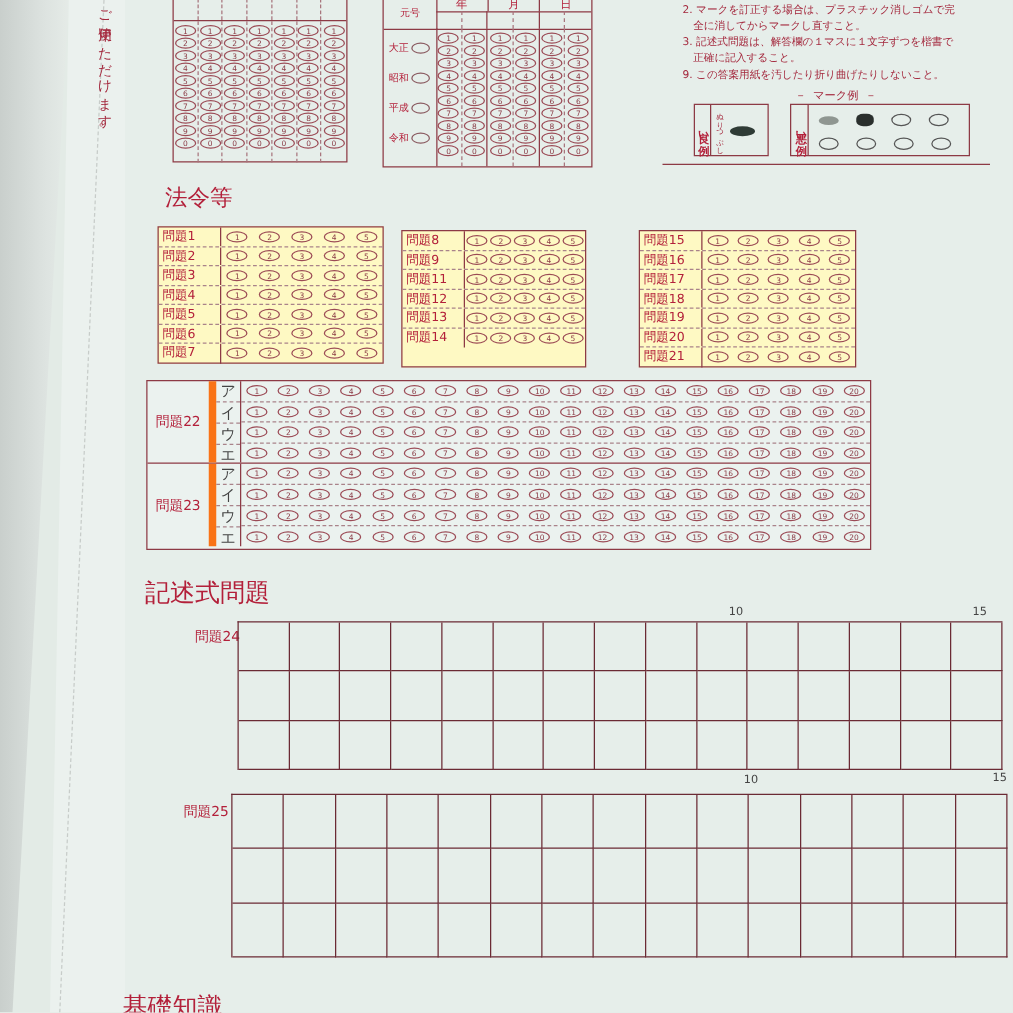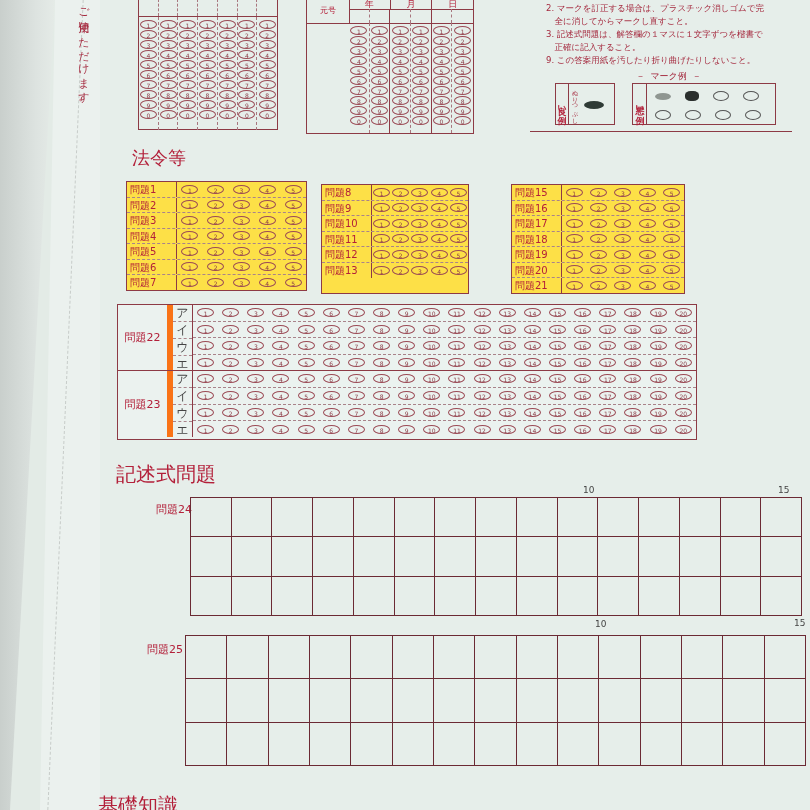--- a/index.html
+++ b/index.html
@@ -39,21 +39,21 @@
     border-radius:50%; font-size:6px; line-height:9px; text-align:center;
     color:#8a3a45; box-sizing:border-box; vertical-align:middle;
   }
   .section-title { position:absolute; font-weight:normal; color:#b3203a; }
   
   .num-grid { display:grid; grid-template-columns:repeat(7,1fr); }
   .num-col { border-right:1px dashed #a8767e; display:flex; flex-direction:column; align-items:center; padding-top:2px; }
   .num-col:last-child { border-right:none; }
   .num-col .bubble { margin:0.5px 0; }
   
-  .qtable { position:absolute; border:1px solid #8d3a45; box-sizing:border-box; background:#fde047; }
+  .qtable { position:absolute; border:1px solid #8d3a45; box-sizing:border-box; background:#fef9c3; }
   .qrow { display:flex; height:15.5px; border-bottom:1px dashed #a9838a; box-sizing:border-box; }
   .qrow:last-child { border-bottom:none; }
   .qlabel { width:50px; font-size:10px; line-height:15px; padding-left:3px; border-right:1px solid #8d3a45; color:#b3203a; box-sizing:border-box; white-space:nowrap; }
   .qopts { flex:1; display:flex; justify-content:space-around; align-items:center; }
   
   .mq { position:absolute; border:1px solid #8d3a45; box-sizing:border-box; background:#ebf2ef; }
   .mq-block { display:flex; border-bottom:1px solid #8d3a45; height:66px; box-sizing:border-box; }
   .mq-block:last-child { border-bottom:none; }
   .mq-label { width:55px; display:flex; align-items:center; justify-content:center; font-size:11px; border-right:6px solid #f97316; box-sizing:border-box; color:#b3203a; }
   .mq-sub { width:20px; border-right:1px solid #8d3a45; box-sizing:border-box; display:flex; flex-direction:column; }
@@ -186,20 +186,38 @@
     <span style="flex:1;text-align:center;">日</span>
   </div>
   <div style="position:absolute;left:42px;top:10px;right:0;height:14px;border-bottom:1px solid #8d3a45;display:grid;grid-template-columns:repeat(6,1fr);" id="bd-head">
       <div style="border-right: 1px dashed rgb(168, 118, 126);"></div>
       <div style="border-right: 1px solid rgb(141, 58, 69);"></div>
       <div style="border-right: 1px dashed rgb(168, 118, 126);"></div>
       <div style="border-right: 1px solid rgb(141, 58, 69);"></div>
       <div style="border-right: 1px dashed rgb(168, 118, 126);"></div>
       <div style="border-right: none;"></div>
     </div>
+  <div style="position:absolute;left:0;top:24px;width:42px;bottom:0;border-right:1px solid #8d3a45;" id="era-col">
+      <div style="position: absolute; left: 4px; top: 10px; font-size: 8px; color: rgb(179, 32, 58); display: flex; align-items: center; gap: 2px; white-space: nowrap;">
+        <span>大正</span>
+        <span style="display: inline-block; width: 13px; height: 7px; border: 1px solid rgb(138, 90, 96); border-radius: 50%;"></span>
+      </div>
+      <div style="position: absolute; left: 4px; top: 34px; font-size: 8px; color: rgb(179, 32, 58); display: flex; align-items: center; gap: 2px; white-space: nowrap;">
+        <span>昭和</span>
+        <span style="display: inline-block; width: 13px; height: 7px; border: 1px solid rgb(138, 90, 96); border-radius: 50%;"></span>
+      </div>
+      <div style="position: absolute; left: 4px; top: 58px; font-size: 8px; color: rgb(179, 32, 58); display: flex; align-items: center; gap: 2px; white-space: nowrap;">
+        <span>平成</span>
+        <span style="display: inline-block; width: 13px; height: 7px; border: 1px solid rgb(138, 90, 96); border-radius: 50%;"></span>
+      </div>
+      <div style="position: absolute; left: 4px; top: 82px; font-size: 8px; color: rgb(179, 32, 58); display: flex; align-items: center; gap: 2px; white-space: nowrap;">
+        <span>令和</span>
+        <span style="display: inline-block; width: 13px; height: 7px; border: 1px solid rgb(138, 90, 96); border-radius: 50%;"></span>
+      </div>
+    </div>
   <div style="position:absolute;left:42px;top:24px;right:0;bottom:0;display:grid;grid-template-columns:repeat(6,1fr);" id="bd-grid">
       <div class="num-col" style="border-right: 1px dashed rgb(168, 118, 126);">
         <span class="bubble">1</span>
         <span class="bubble">2</span>
         <span class="bubble">3</span>
         <span class="bubble">4</span>
         <span class="bubble">5</span>
         <span class="bubble">6</span>
         <span class="bubble">7</span>
         <span class="bubble">8</span>
@@ -389,30 +407,20 @@
       <div class="qlabel">問題9</div>
       <div class="qopts">
         <span class="bubble">1</span>
         <span class="bubble">2</span>
         <span class="bubble">3</span>
         <span class="bubble">4</span>
         <span class="bubble">5</span>
       </div>
     </div>
     <div class="qrow">
-      <div class="qlabel">問題10</div>
-      <div class="qopts">
-        <span class="bubble">1</span>
-        <span class="bubble">2</span>
-        <span class="bubble">3</span>
-        <span class="bubble">4</span>
-        <span class="bubble">5</span>
-      </div>
-    </div>
-    <div class="qrow">
       <div class="qlabel">問題11</div>
       <div class="qopts">
         <span class="bubble">1</span>
         <span class="bubble">2</span>
         <span class="bubble">3</span>
         <span class="bubble">4</span>
         <span class="bubble">5</span>
       </div>
     </div>
     <div class="qrow">
@@ -420,20 +428,30 @@
       <div class="qopts">
         <span class="bubble">1</span>
         <span class="bubble">2</span>
         <span class="bubble">3</span>
         <span class="bubble">4</span>
         <span class="bubble">5</span>
       </div>
     </div>
     <div class="qrow">
       <div class="qlabel">問題13</div>
+      <div class="qopts">
+        <span class="bubble">1</span>
+        <span class="bubble">2</span>
+        <span class="bubble">3</span>
+        <span class="bubble">4</span>
+        <span class="bubble">5</span>
+      </div>
+    </div>
+    <div class="qrow">
+      <div class="qlabel">問題14</div>
       <div class="qopts">
         <span class="bubble">1</span>
         <span class="bubble">2</span>
         <span class="bubble">3</span>
         <span class="bubble">4</span>
         <span class="bubble">5</span>
       </div>
     </div>
   </div>
 <div class="qtable" id="lt2" style="left:511px;top:184px;width:174px;height:110px;">

